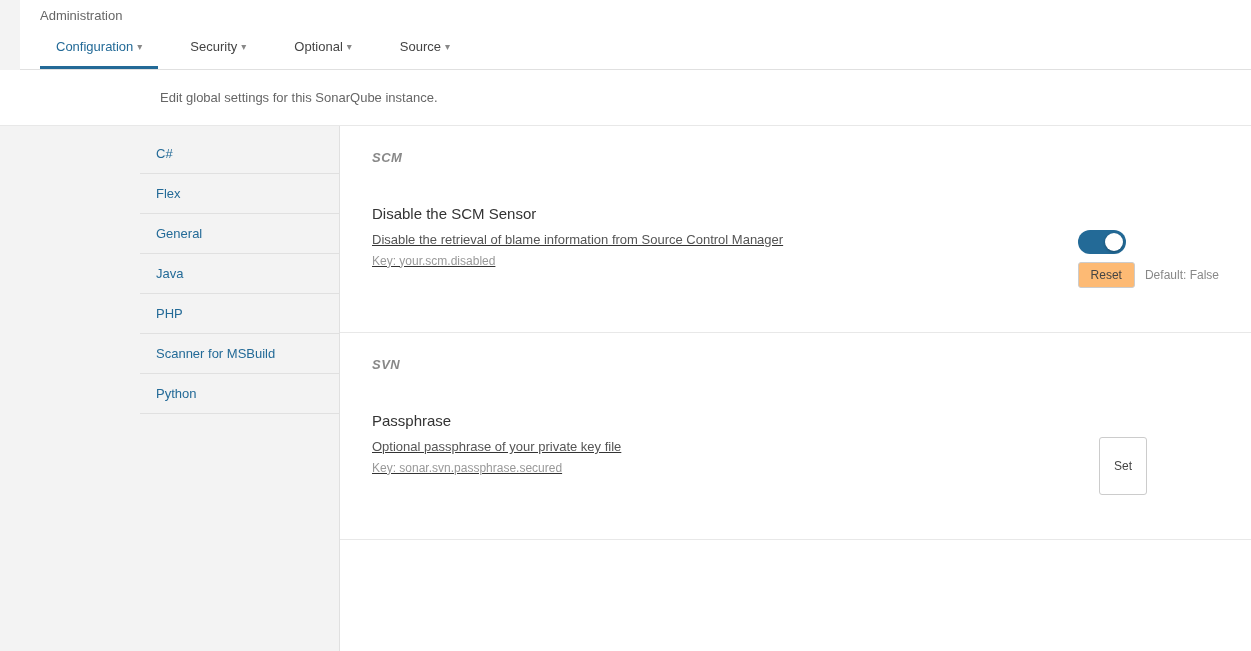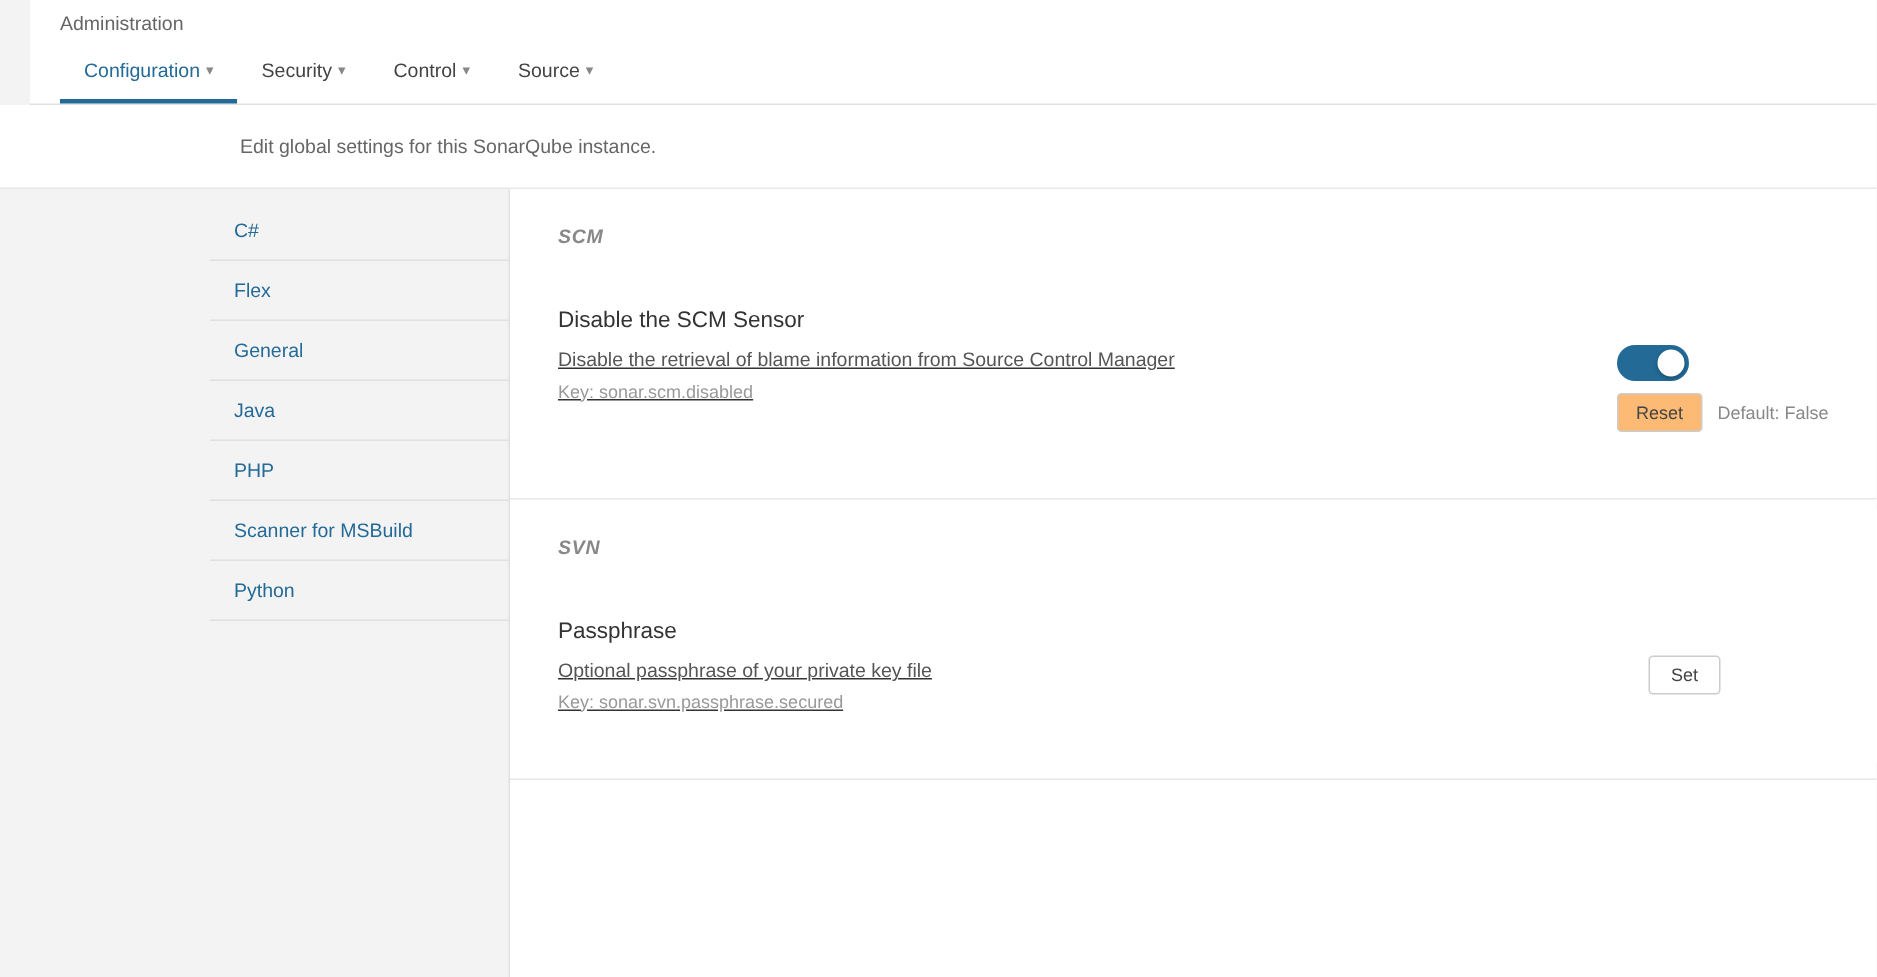--- a/index.html
+++ b/index.html
@@ -12,21 +12,21 @@
       padding: 0 20px;
       margin-left: 20px;
     }
     .admin-title {
       font-size: 13px;
       color: #666;
       padding: 8px 0 4px 0;
     }
     .nav-tabs {
       display: flex;
-      gap: 0;
+      gap: 16px;
     }
     .nav-tab {
       display: flex;
       align-items: center;
       gap: 4px;
       padding: 12px 16px;
       font-size: 13px;
       color: #444;
       cursor: pointer;
       border-bottom: 3px solid transparent;
@@ -195,21 +195,21 @@
       padding: 5px 12px;
       border: 1px solid #ccc;
       border-radius: 3px;
       background: #fdba74;
       color: #444;
       font-size: 12px;
       cursor: pointer;
     }
 
     .btn-set {
-      padding: 5px 14px;
+      padding: 21px 14px;
       border: 1px solid #ccc;
       border-radius: 3px;
       background: #fff;
       color: #444;
       font-size: 12px;
       cursor: pointer;
     }
 
     .default-text {
       font-size: 12px;
@@ -224,21 +224,21 @@
   <nav class="nav-tabs">
     <a class="nav-tab active">
       <span>Configuration</span>
       <span class="caret">▾</span>
     </a>
     <a class="nav-tab">
       <span>Security</span>
       <span class="caret">▾</span>
     </a>
     <a class="nav-tab">
-      <span>Control</span>
+      <span>Optional</span>
       <span class="caret">▾</span>
     </a>
     <a class="nav-tab">
       <span>Source</span>
       <span class="caret">▾</span>
     </a>
   </nav>
 </div>
 
 <div class="main-container">
@@ -260,21 +260,21 @@
     <div class="settings-content">
 
       <div class="settings-section">
         <div class="section-title">SCM</div>
 
         <div class="setting-item">
           <div class="setting-header">Disable the SCM Sensor</div>
           <div class="setting-row">
             <div class="setting-description">
               <div class="setting-desc-text">Disable the retrieval of blame information from Source Control Manager</div>
-              <div class="setting-key">Key: sonar.scm.disabled</div>
+              <div class="setting-key">Key: your.scm.disabled</div>
             </div>
             <div class="setting-controls">
               <div class="toggle-container">
                 <div class="toggle">
                   <div class="toggle-track">
                     <div class="toggle-thumb"></div>
                   </div>
                 </div>
               </div>
               <div class="reset-row">

